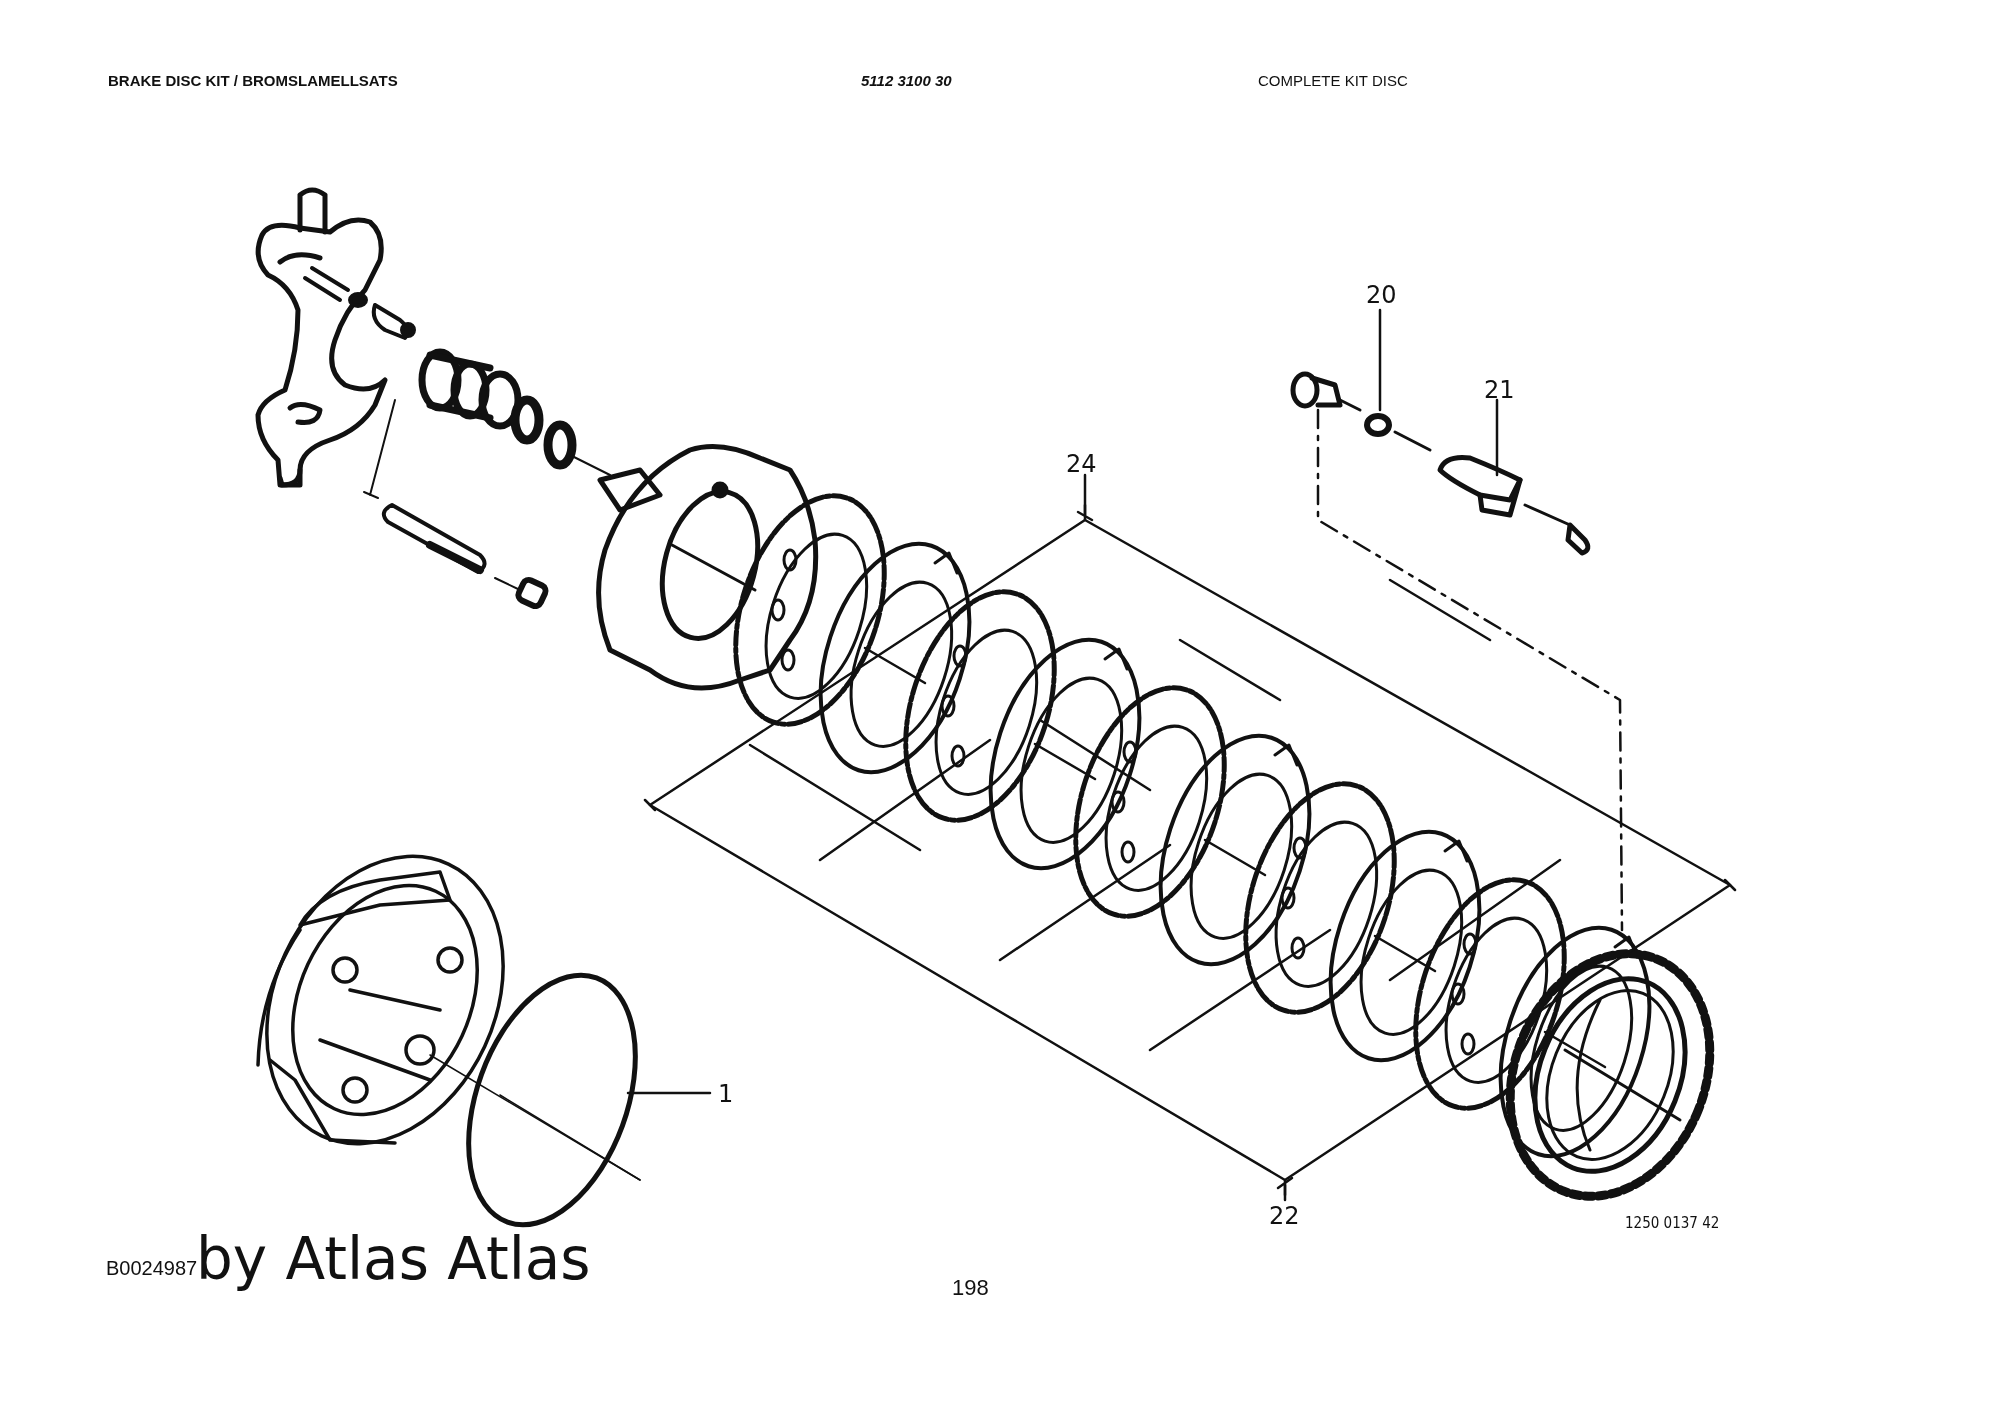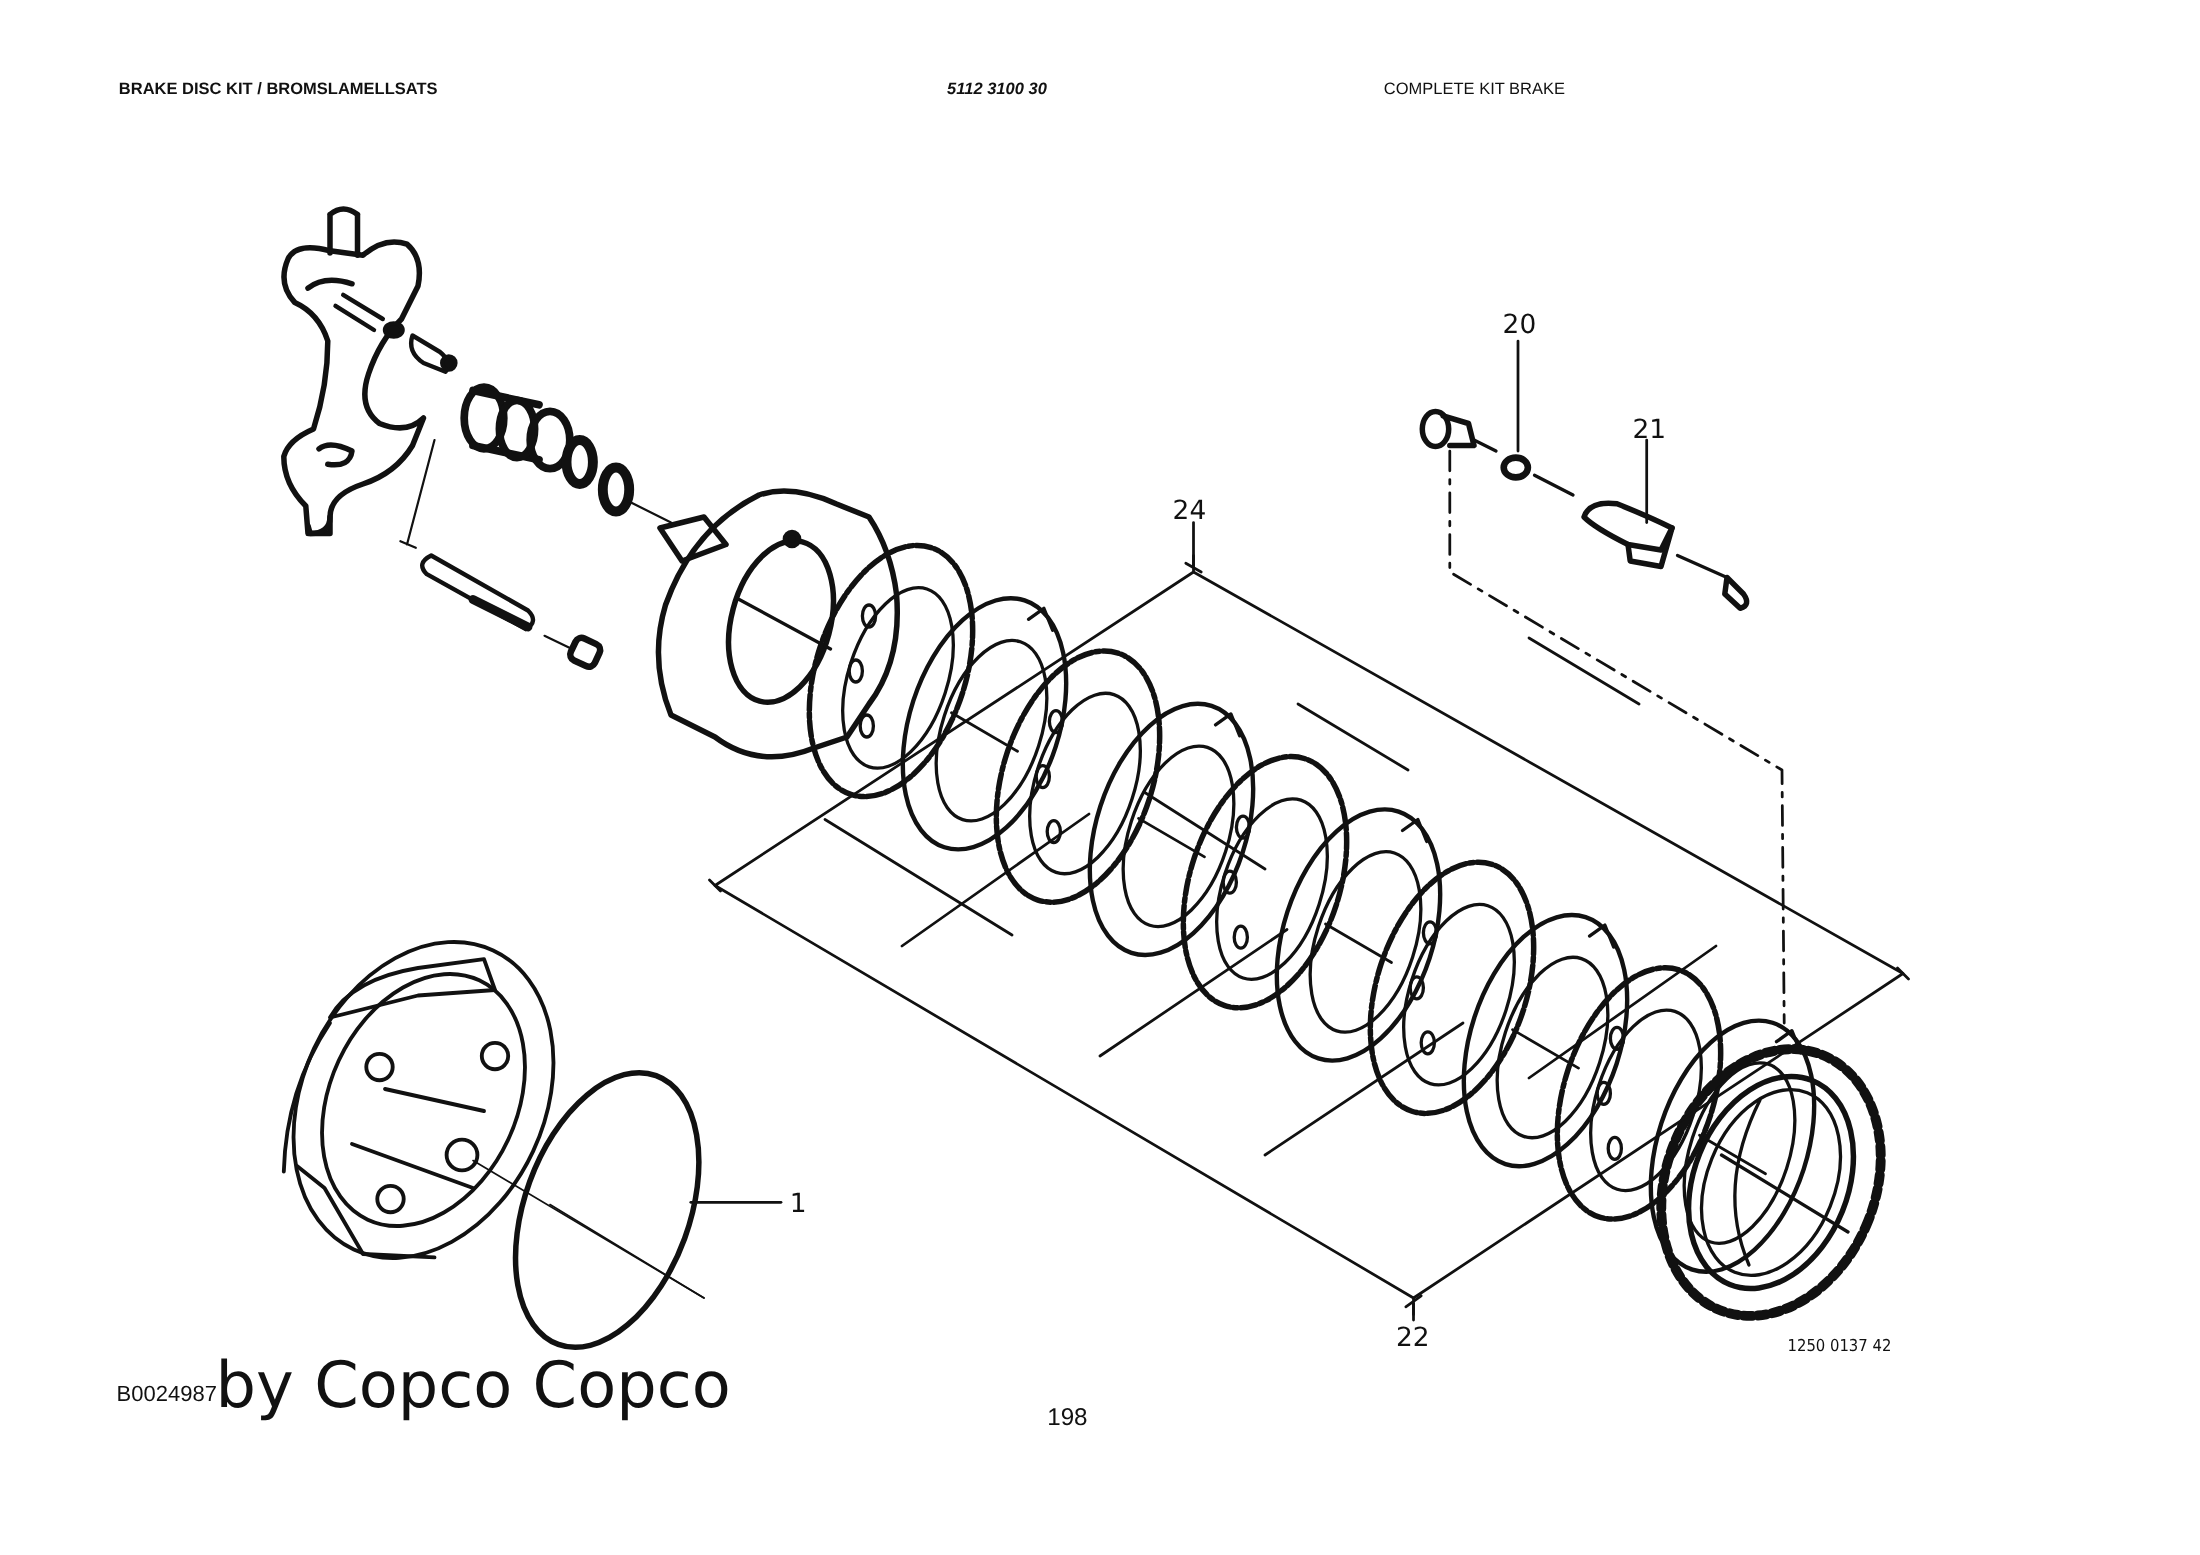--- a/index.html
+++ b/index.html
@@ -14,21 +14,21 @@
   .ref { font-family:"DejaVu Sans Condensed","DejaVu Sans", sans-serif; font-size:15px; fill:#111; }
   #docid { position:absolute; left:106px; top:1257px; font-size:20px; }
   #brand { position:absolute; left:196px; top:1224px; font-family:"DejaVu Sans", sans-serif; font-size:58px; line-height:70px; }
   #pagenum { position:absolute; left:952px; top:1275px; font-size:22px; }
 </style>
 </head>
 <body>
 
 <div id="title" class="hdr bold">BRAKE DISC KIT / BROMSLAMELLSATS</div>
 <div id="partno" class="hdr bold">5112 3100 30</div>
-<div id="kitnote" class="hdr">COMPLETE KIT BRAKE</div>
+<div id="kitnote" class="hdr">COMPLETE KIT DISC</div>
 
 <svg id="diagram" viewBox="0 0 2000 1414" xmlns="http://www.w3.org/2000/svg">
   <g fill="none" stroke="#111" stroke-linecap="round" stroke-linejoin="round">
 
     <g stroke-width="5">
       <path d="M300,195 L300,230 M325,195 L325,232 M300,195 Q312,185 325,195"></path>
       <path d="M262,235 Q270,220 300,228 L330,232 Q350,215 370,222 Q385,235 380,260 L365,290 Q345,310 335,340 Q325,370 345,385 Q370,395 385,380 L375,405 Q360,430 330,440 Q300,450 300,470 L300,485 L280,485 L278,460 Q258,440 258,415 Q262,400 285,390 Q298,350 298,310 Q290,285 268,275 Q252,258 262,235 Z"></path>
       <path d="M282,485 L280,478 M300,470 Q300,485 282,485"></path>
       <path d="M290,408 Q300,400 320,410 Q318,425 298,422"></path>
       <path d="M280,262 Q295,250 320,258"></path>
@@ -195,14 +195,14 @@
 
   <text class="callout" x="1066" y="472">24</text>
   <text class="callout" x="1269" y="1224">22</text>
   <text class="callout" x="1366" y="303">20</text>
   <text class="callout" x="1484" y="398">21</text>
   <text class="callout" x="718" y="1102">1</text>
   <text class="ref" x="1625" y="1228">1250 0137 42</text>
 </svg>
 
 <div id="docid">B0024987</div>
-<div id="brand">by Copco Copco</div>
+<div id="brand">by Atlas Atlas</div>
 <div id="pagenum">198</div>
 
 </body></html>

